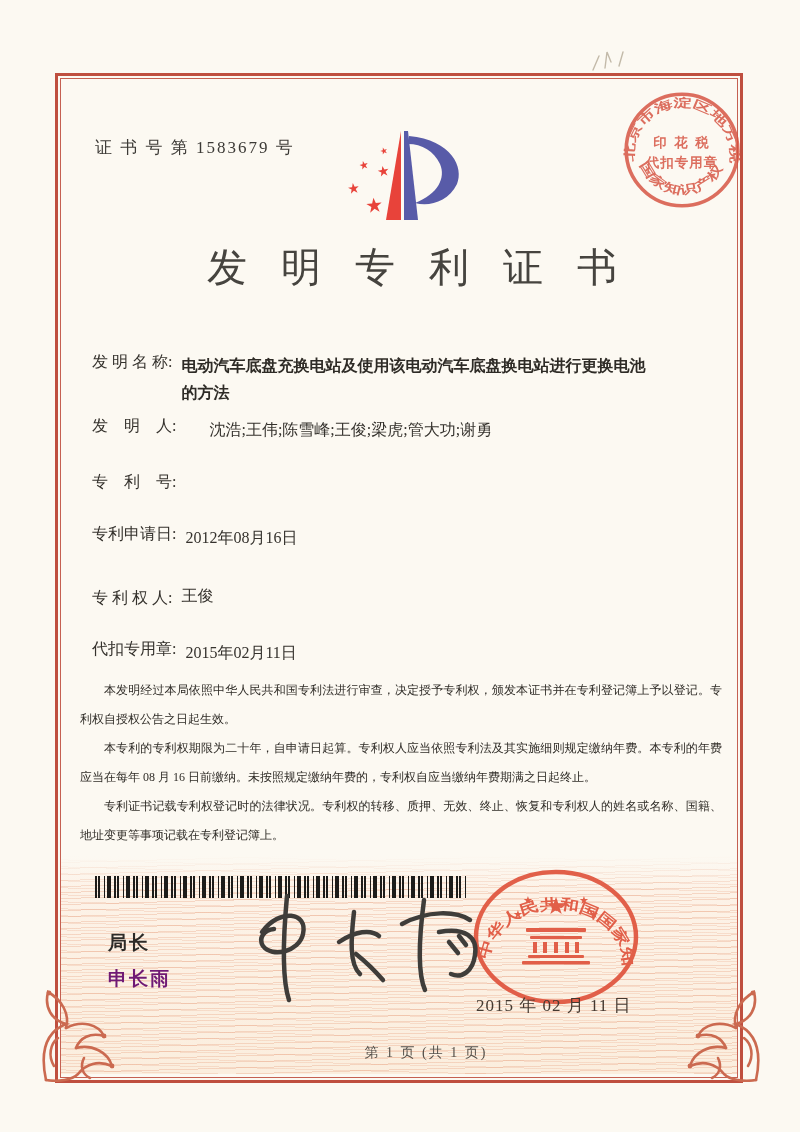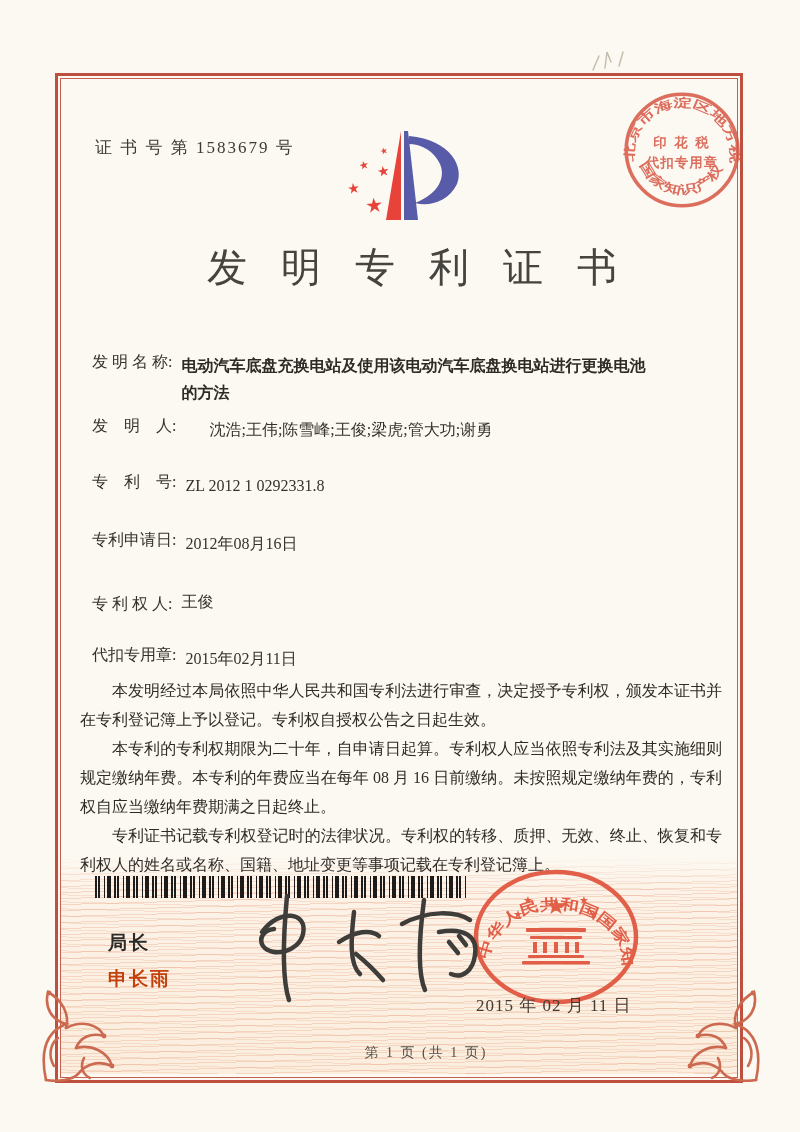--- a/index.html
+++ b/index.html
@@ -21,29 +21,29 @@
   .cert-no{position:absolute;left:95px;top:136px;font-size:17px;letter-spacing:2px;color:#3c3a36;z-index:2;}
   .logo{position:absolute;left:330px;top:128px;z-index:2;}
   .title{position:absolute;left:0;top:240px;width:100%;text-align:center;font-size:40px;
          color:#46443f;letter-spacing:12px;z-index:2;}
   .fields{position:absolute;left:92px;top:352px;width:560px;z-index:2;color:#35322d;}
   .frow{display:flex;align-items:flex-start;font-size:16px;margin:0;}
   .frow .flabel{white-space:pre;flex:none;}
   .frow .fvalue{margin-left:9px;line-height:27px;}
   .frow-name .fvalue{width:505px;font-weight:600;color:#2e2b26;}
   .body-text{position:absolute;left:80px;top:676px;width:642px;z-index:2;color:#2f2c27;
-             font-size:16px;line-height:29px;text-align:justify;}
+             font-size:12px;line-height:29px;text-align:justify;}
   .body-text p{margin:0;text-indent:2em;}
   .barcode{position:absolute;left:95px;top:876px;width:373px;height:22px;z-index:2;
            background:
              repeating-linear-gradient(90deg,#1d1c1a 0 2px,rgba(0,0,0,0) 2px 3px,#1d1c1a 3px 5px,rgba(0,0,0,0) 5px 9px,#1d1c1a 9px 10px,rgba(0,0,0,0) 10px 12px,#1d1c1a 12px 16px,rgba(0,0,0,0) 16px 19px);}
   .issuer-label{position:absolute;left:108px;top:930px;font-size:19px;font-weight:bold;
                 font-family:"Liberation Sans","DejaVu Sans",sans-serif;color:#2d2b28;z-index:2;letter-spacing:2px;}
   .issuer-name{position:absolute;left:108px;top:966px;font-size:19px;font-weight:bold;
-               font-family:"Liberation Sans","DejaVu Sans",sans-serif;color:#c2410c;z-index:2;letter-spacing:2px;}
+               font-family:"Liberation Sans","DejaVu Sans",sans-serif;color:#701a75;z-index:2;letter-spacing:2px;}
   .signature{position:absolute;left:228px;top:880px;z-index:3;}
   .office-seal{position:absolute;left:470px;top:866px;z-index:2;opacity:.93;}
   .seal-date{position:absolute;left:476px;top:994px;font-size:17px;color:#443930;z-index:3;letter-spacing:1px;}
   .tax-seal{position:absolute;left:620px;top:88px;z-index:3;opacity:.82;}
   .page-footer{position:absolute;left:8px;top:1044px;width:100%;text-align:center;
                font-size:14px;color:#55504a;letter-spacing:2px;z-index:2;}
   .flourish{position:absolute;z-index:3;}
   .flourish-left{left:36px;top:980px;}
   .flourish-right{left:678px;top:980px;transform:scaleX(-1);}
   .pencil{position:absolute;left:585px;top:44px;z-index:4;}
@@ -95,21 +95,20 @@
     <div class="frow frow-name" style="margin-bottom:10px;">
       <span class="flabel">发 明 名 称:</span>
       <span class="fvalue">电动汽车底盘充换电站及使用该电动汽车底盘换电站进行更换电池的方法</span>
     </div>
     <div class="frow" style="margin-top:9px;gap:24px;">
       <span class="flabel">发　明　人:</span>
       <span class="fvalue">沈浩;王伟;陈雪峰;王俊;梁虎;管大功;谢勇</span>
     </div>
     <div class="frow" style="margin-top:29px;">
       <span class="flabel">专　利　号:</span>
-      <span class="fvalue">ZL 2012 1 0292331.8</span>
     </div>
     <div class="frow" style="margin-top:31px;">
       <span class="flabel">专利申请日:</span>
       <span class="fvalue">2012年08月16日</span>
     </div>
     <div class="frow" style="margin-top:31px;align-items:flex-end;">
       <span class="flabel">专 利 权 人:</span>
       <span class="fvalue">王俊</span>
     </div>
     <div class="frow" style="margin-top:30px;">

